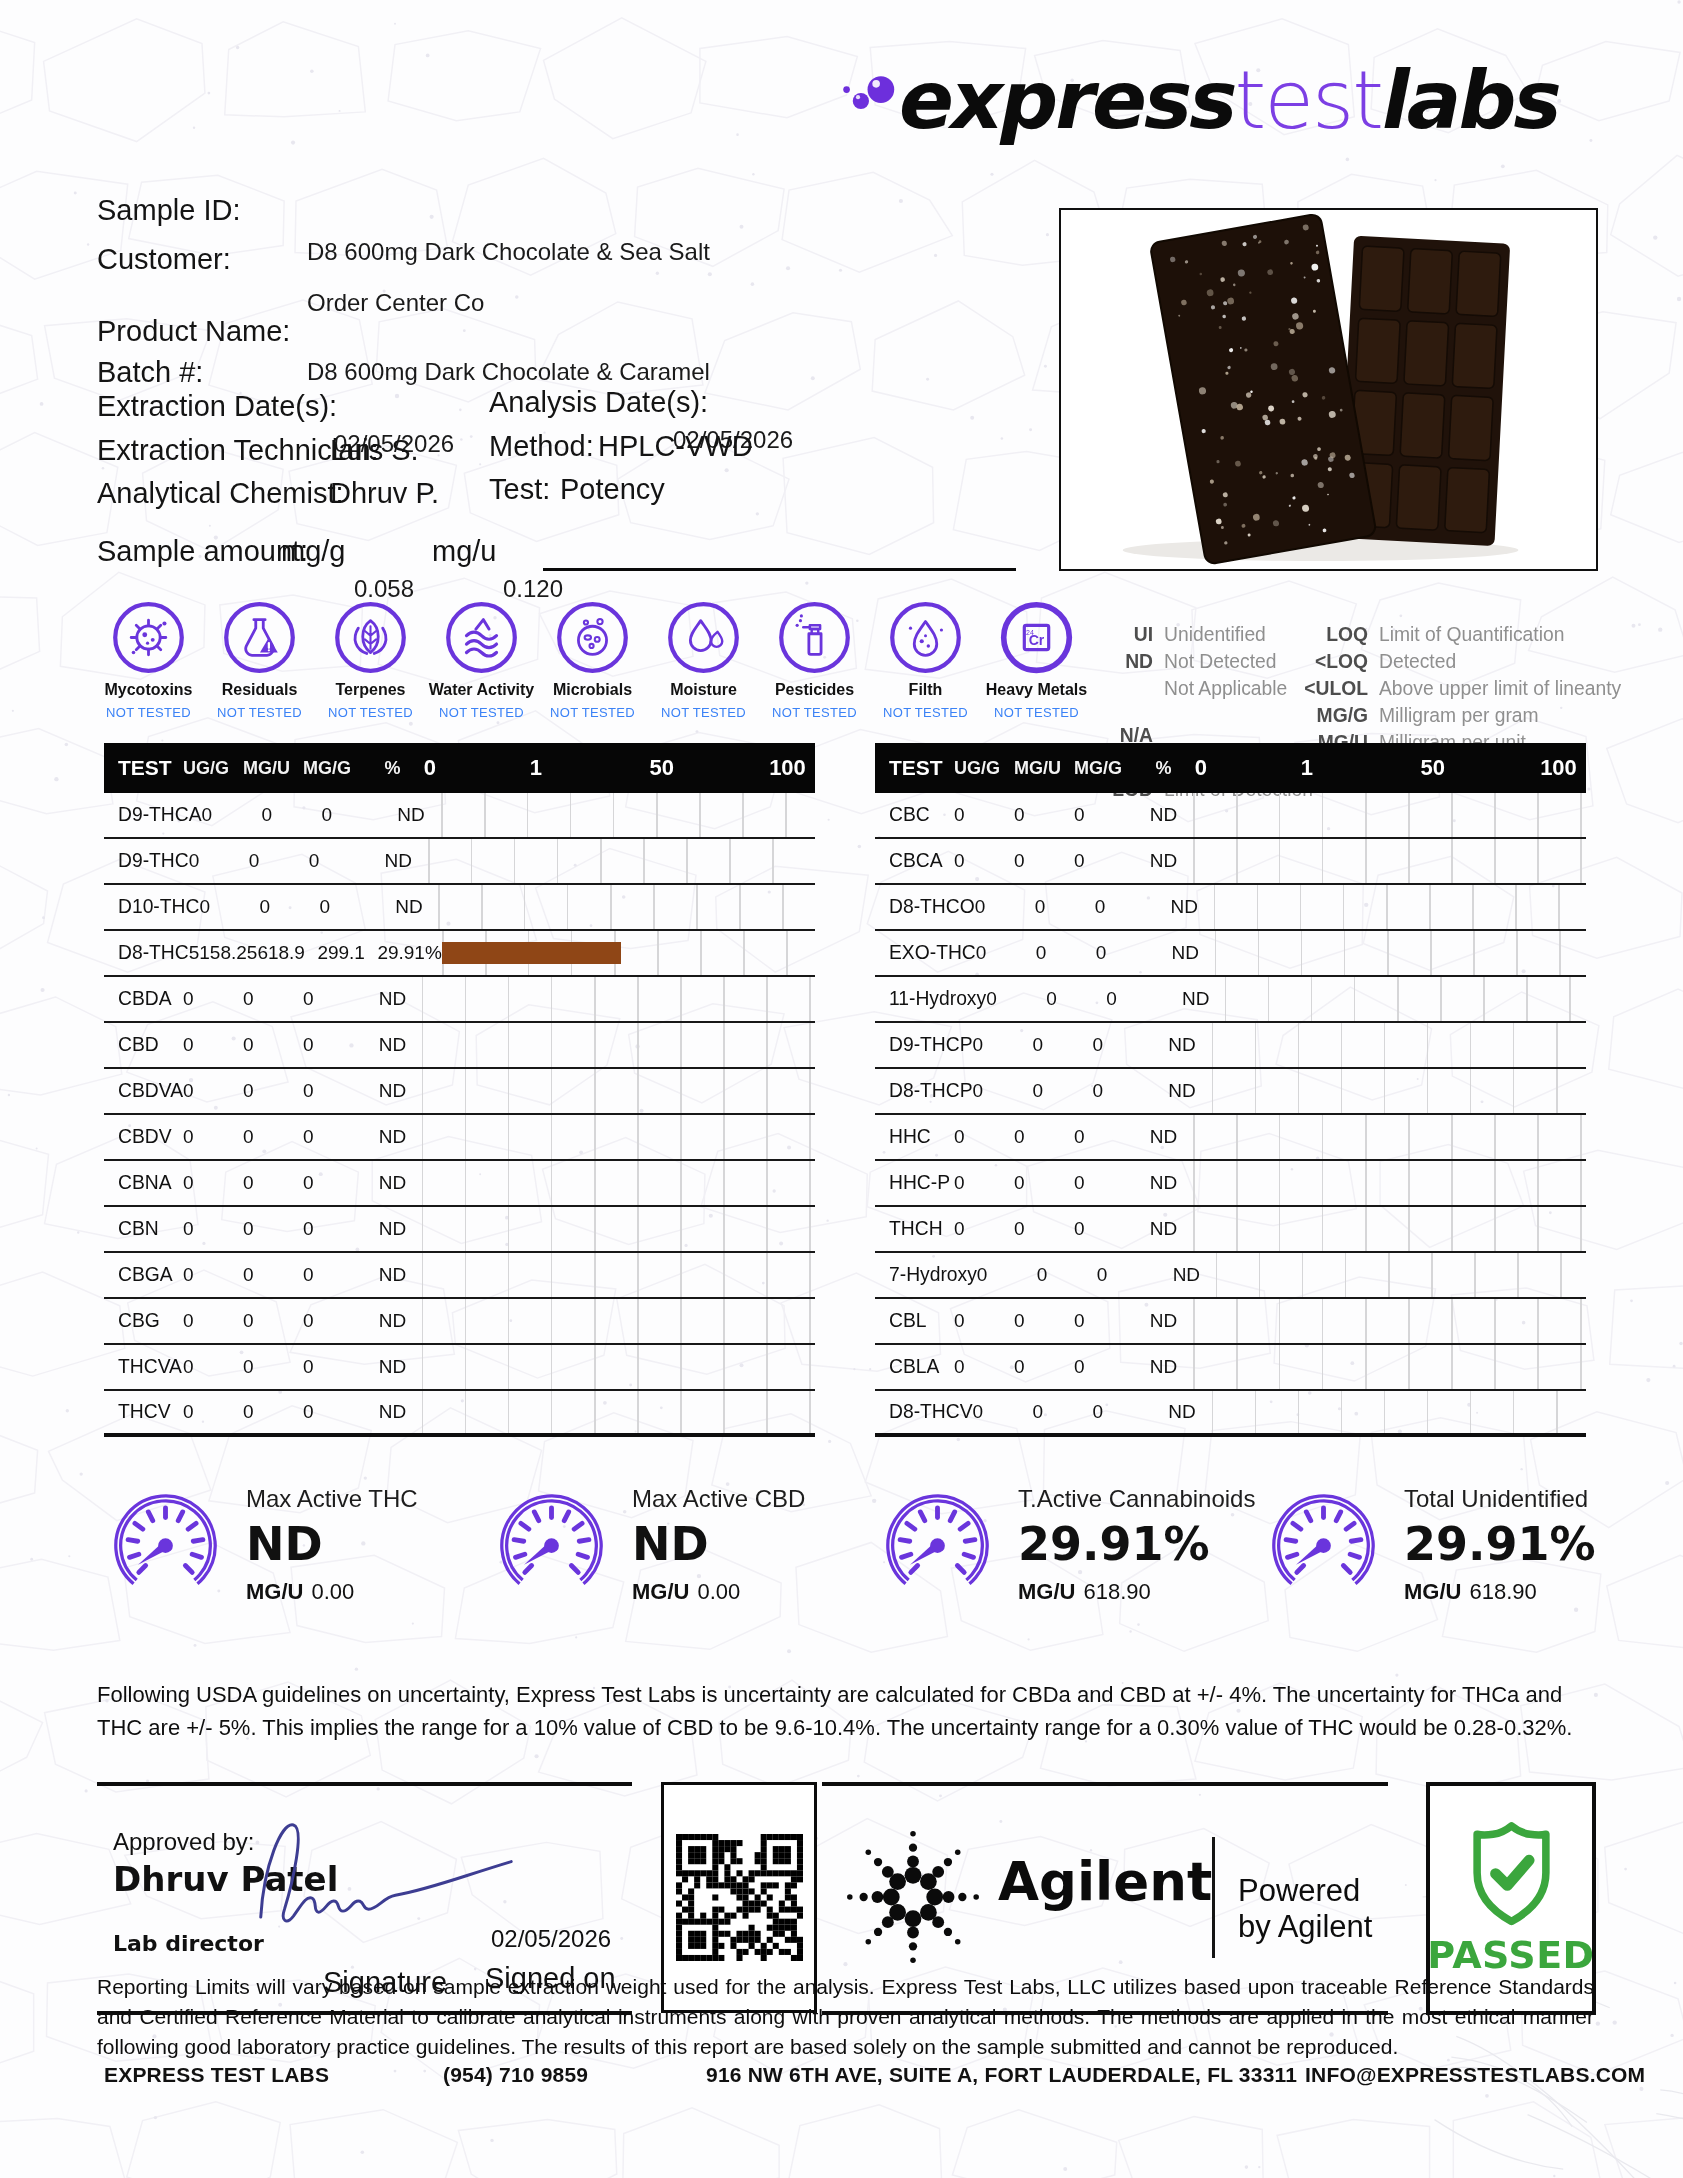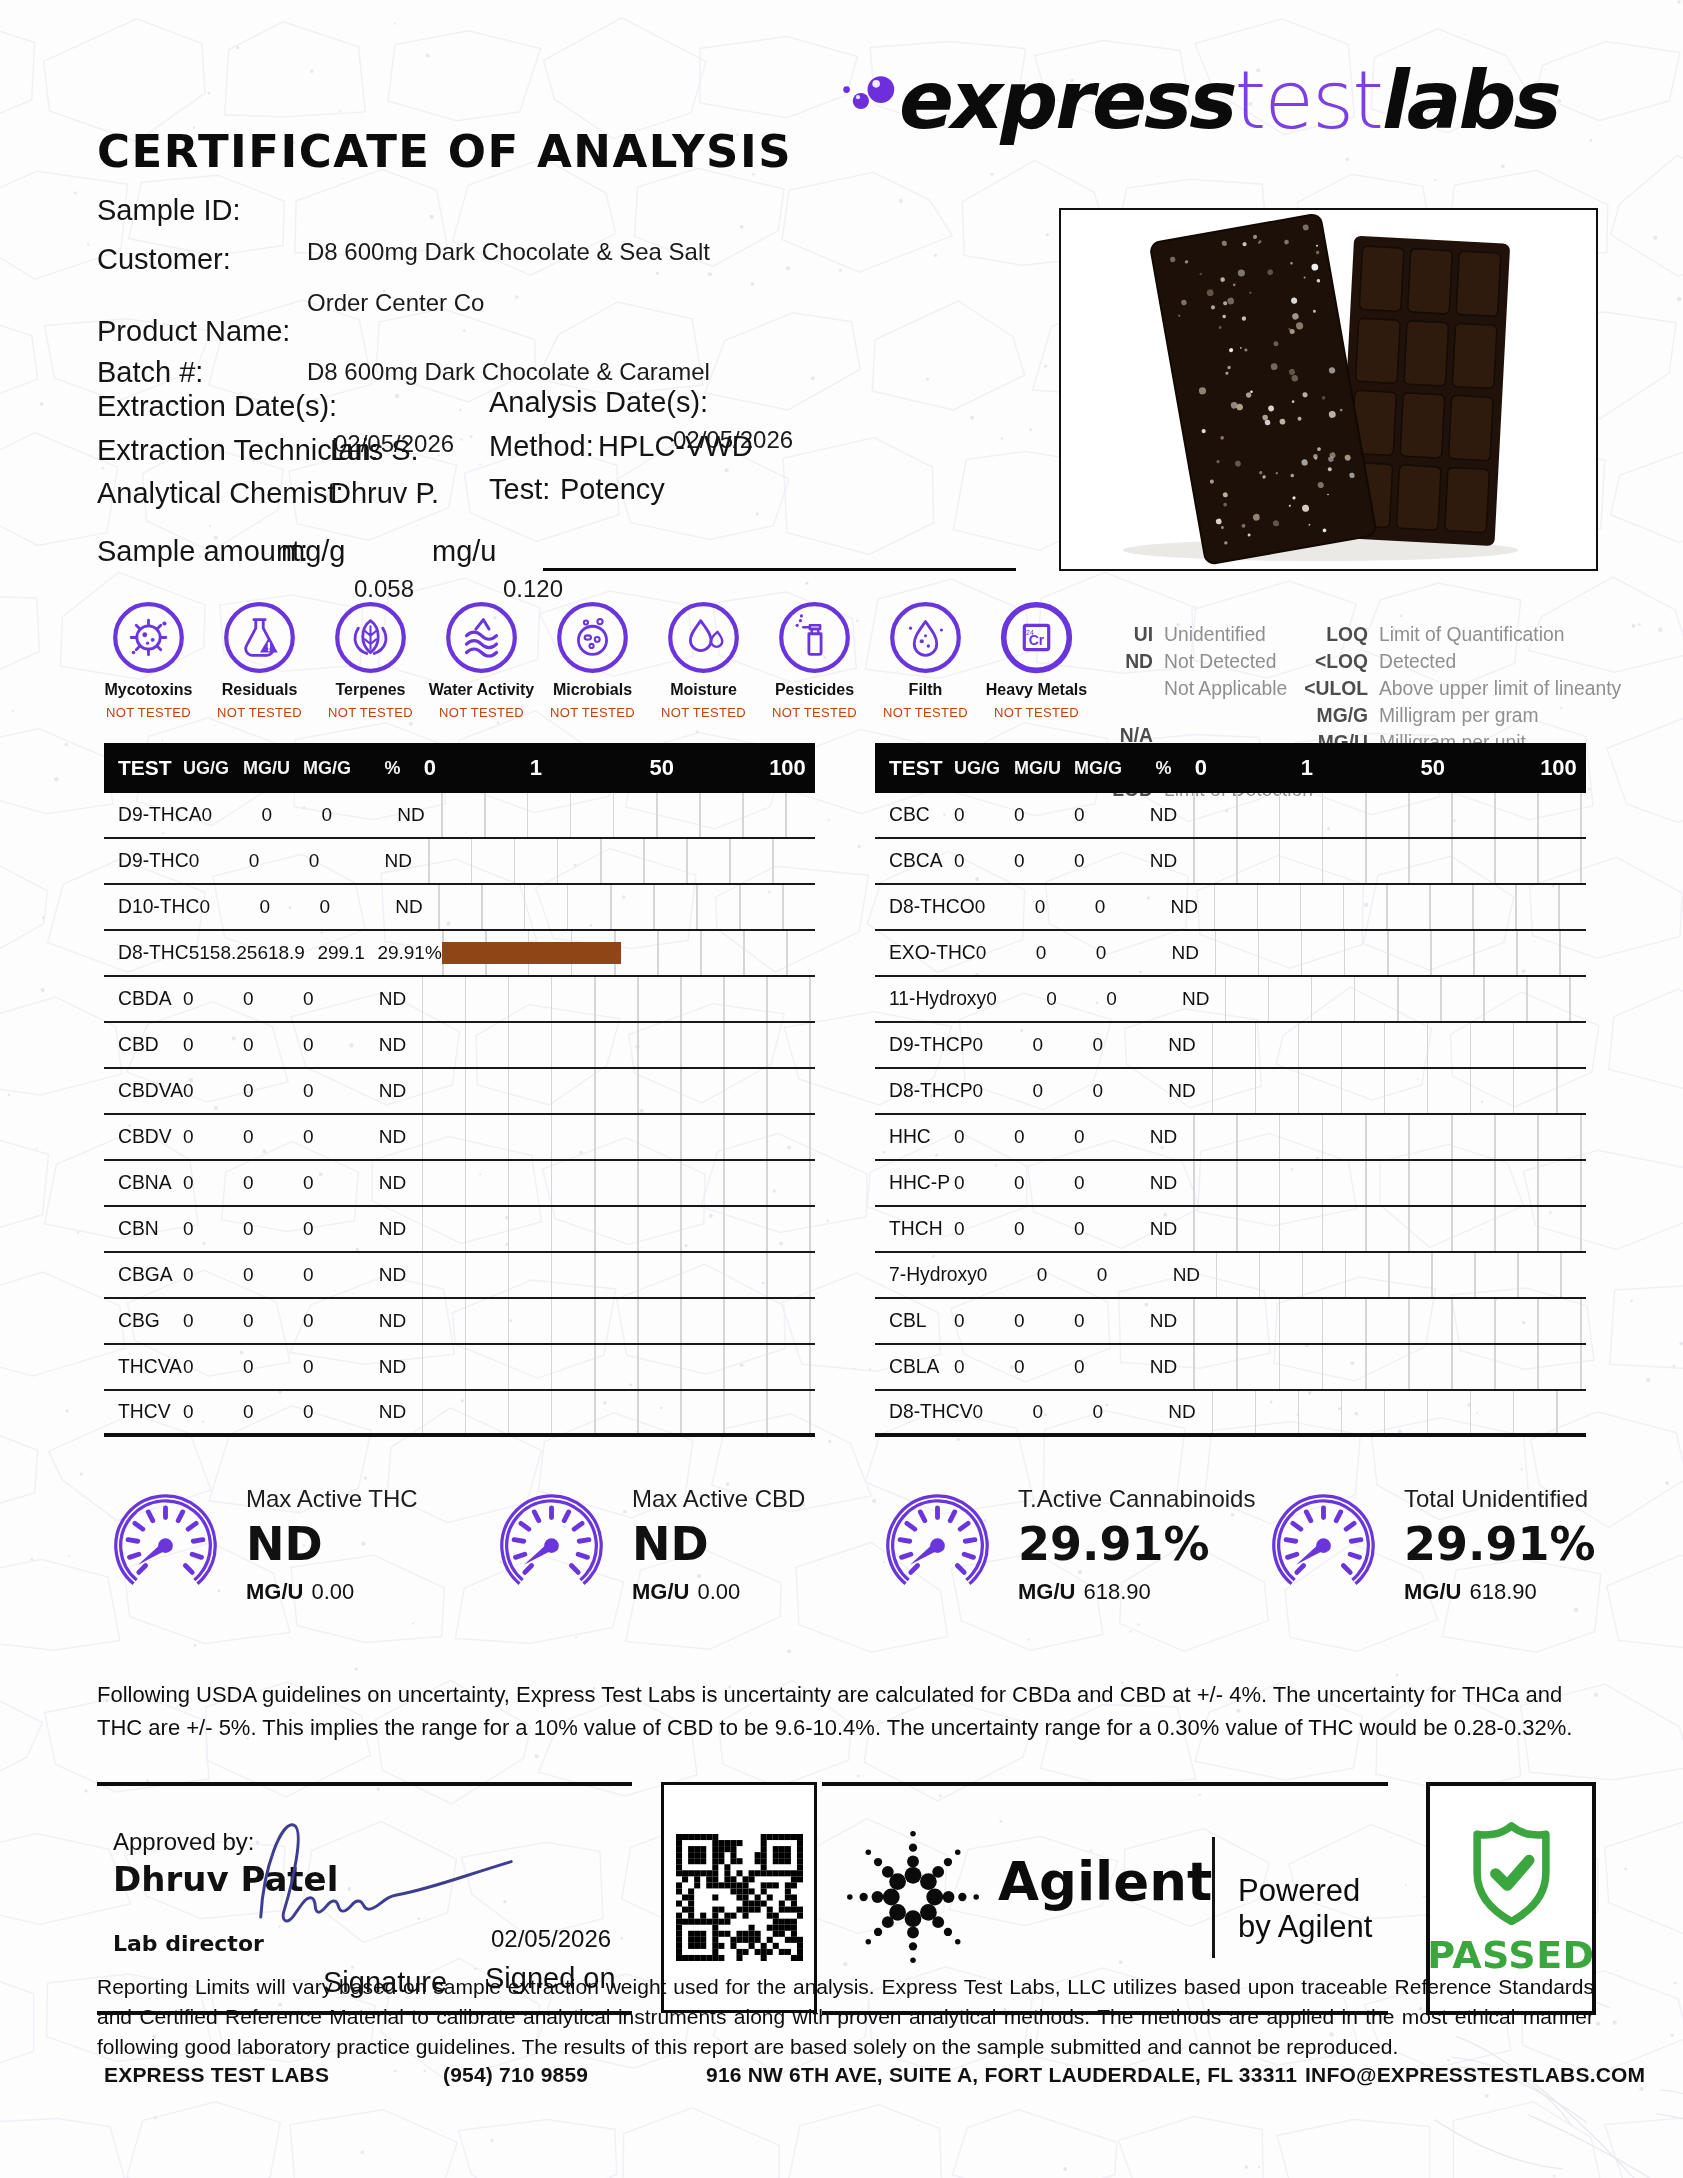--- a/index.html
+++ b/index.html
@@ -16,21 +16,21 @@
   .val{position:absolute;font-size:24px;color:#1a1a1a;margin-top:34px;}
   .photo-box{position:absolute;left:1059px;top:208px;width:535px;height:359px;background:#fff;
              border:2px solid #101010;}
   .sec-title{position:absolute;left:97px;top:548px;font-family:"DejaVu Sans",sans-serif;
              font-size:30px;font-weight:800;letter-spacing:2px;}
   .sec-line{position:absolute;left:543px;top:568px;width:473px;height:3px;background:#0a0a0a;}
   .panels{position:absolute;left:93px;top:600px;display:flex;}
   .panel{width:111px;text-align:center;}
   .picon svg{width:75px;height:75px;}
   .p-label{font-size:16px;font-weight:700;margin-top:2px;}
-  .p-status{font-size:13px;color:#c2410c;margin-top:6px;letter-spacing:0.3px;}
+  .p-status{font-size:13px;color:#3b82f6;margin-top:6px;letter-spacing:0.3px;}
   .legend{position:absolute;left:1107px;top:624px;display:flex;}
   #legend-left{width:186px;}
   #legend-right{width:327px;}
   .leg-row{display:flex;margin-bottom:5px;}
   .leg-abbr{font-size:19.3px;font-weight:700;color:#4d4d4d;text-align:right;flex:none;}
   .leg-desc{font-size:19.3px;color:#8f8f8f;margin-left:11px;white-space:nowrap;}
   .ctable{position:absolute;top:743px;width:711px;}
   .t-head{height:50px;background:#060606;color:#fff;display:flex;align-items:center;}
   .c-test{margin-left:14px;width:65px;font-size:21px;font-weight:700;}
   .c-col{width:60px;font-size:18px;font-weight:700;color:#f2f2f2;}
@@ -616,21 +616,20 @@
         <path d="M1456 2092 q 49 -18 147 52"></path>
         <path d="M1543 2136 q 80 34 176 97"></path>
         <path d="M1677 2111 q 83 4 204 156"></path>
         <path d="M1437 1916 q 81 -5 120 83"></path>
         <path d="M1449 2141 q 65 43 130 50"></path>
         <path d="M1480 1988 q 61 4 146 40"></path>
         <path d="M1673 2135 q 73 11 162 54"></path>
       </g>
     </svg>
 
-  <h1 class="title">CERTIFICATE OF ANALYSIS</h1>
 
   <div class="logo">
     <svg width="61" height="61" viewBox="0 0 64 62">
       <circle cx="9" cy="30" r="3.5" fill="#6D2FDC"></circle>
       <circle cx="24" cy="42" r="8.5" fill="#6D2FDC"></circle>
       <circle cx="21" cy="38" r="2.2" fill="#fff" opacity="0.85"></circle>
       <circle cx="45" cy="30" r="14" fill="#6D2FDC"></circle>
       <circle cx="40" cy="24" r="4" fill="#fff" opacity="0.9"></circle>
     </svg>
     <span class="lg-txt">

